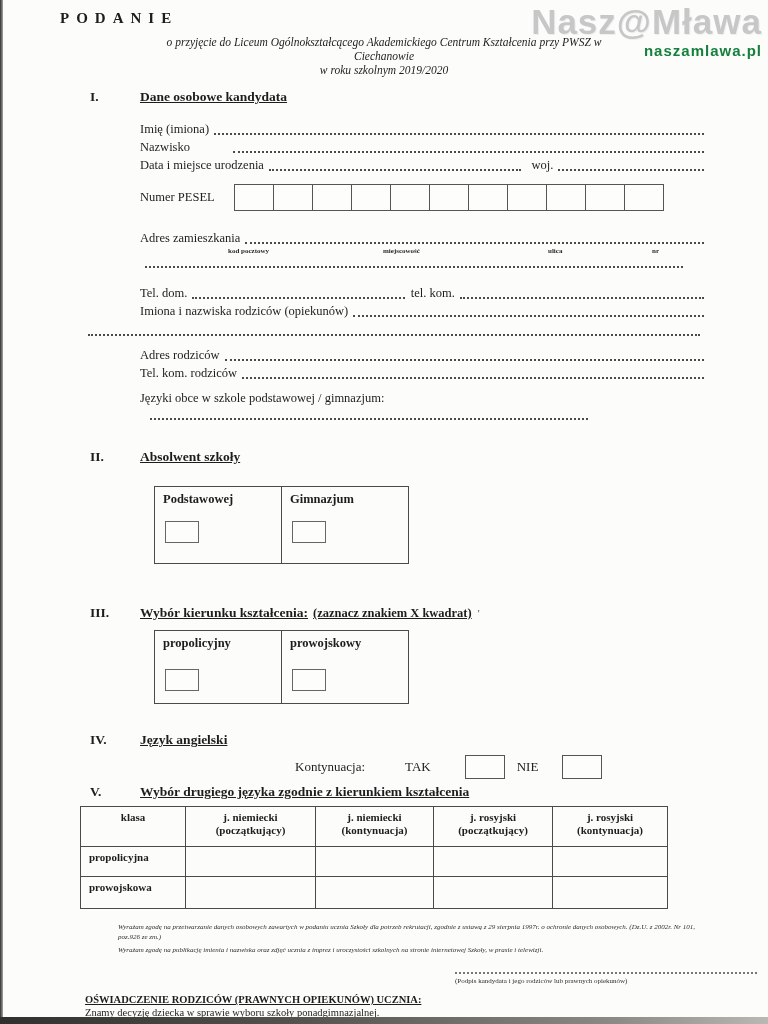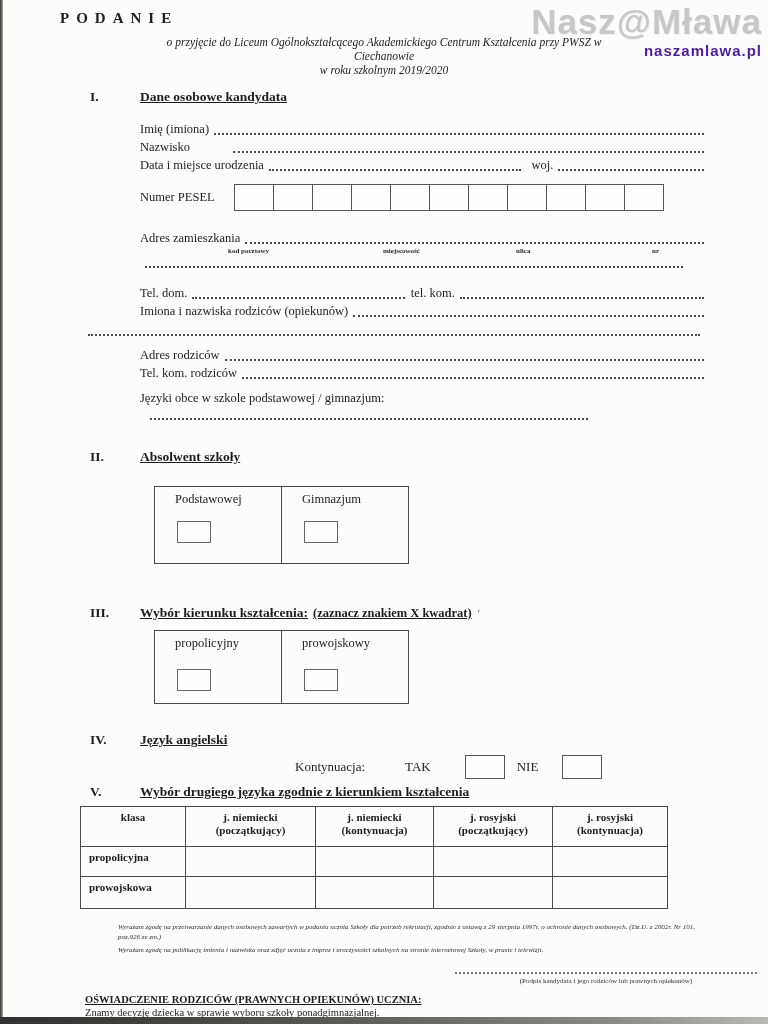--- a/index.html
+++ b/index.html
@@ -10,21 +10,21 @@
     font-family:"Liberation Serif", serif;
   }
   .edge-left { position:absolute; left:0; top:0; bottom:0; width:3px;
     background:linear-gradient(to right,#2e2e2c,#a9a8a4); z-index:5; }
   .edge-bottom { position:absolute; left:0; right:0; bottom:0; height:7px;
     background:linear-gradient(to right,#30302e 0%,#55544f 40%,#8b8a84 80%,#b9b8b2 100%); z-index:5; }
   .watermark { position:absolute; top:2px; right:6px; text-align:right; z-index:4;
     font-family:"Liberation Sans", sans-serif; pointer-events:none; }
   .watermark .wm-main { font-size:35px; font-weight:bold; color:#c7c7c7;
     text-shadow:1px 1px 0 #efefef; letter-spacing:1px; }
-  .watermark .wm-sub { font-size:15px; font-weight:bold; color:#4c1d95; margin-top:0px; letter-spacing:1px; }
+  .watermark .wm-sub { font-size:15px; font-weight:bold; color:#15803d; margin-top:0px; letter-spacing:1px; }
 
   .title { text-align:left; font-size:15px; font-weight:bold; letter-spacing:7px;
     padding-top:10px; margin-left:60px; }
   .subtitle { text-align:center; font-style:italic; font-size:11.5px; line-height:14px;
     margin-top:8px; margin-left:40px; margin-right:40px; }
 
   .sec { display:flex; align-items:baseline; margin-left:90px; font-size:13.5px; font-weight:bold; }
   .sec .num { width:50px; }
   .sec .t { text-decoration:underline; }
   .sec .hint { font-weight:bold; text-decoration:underline; margin-left:5px; font-size:12.5px; }
@@ -40,21 +40,21 @@
   .pesel-boxes { display:flex; }
   .pesel-boxes div { width:40px; height:27px; border:1px solid #555; margin-left:-1px; background:#fdfdfc; }
 
   .subline { position:relative; height:11px; font-size:7px; font-weight:bold; color:#2a2a2a;text-align:center; }
   .subline span { position:absolute; top:0; }
 
   .dotline { border-bottom:2px dotted #4a4a4a; height:2px; }
 
   .boxtable { border-collapse:collapse; table-layout:fixed; font-size:12.5px; }
   .boxtable td, .boxtable th { border:1px solid #4a4a4a; text-align:left; vertical-align:top;
-    padding:5px 20px; font-weight:normal; }
+    padding:5px 8px; font-weight:bold; }
   .chk { display:inline-block; width:34px; height:22px; border:1px solid #666; background:#fdfdfc; }
   .cell2 { width:127px; height:77px; }
   .cell3 { width:127px; height:73px; }
   .chk-gap2 { margin-top:14px; margin-left:2px; }
   .chk-gap3 { margin-top:18px; margin-left:2px; }
 
   .kont-row { display:flex; align-items:center; margin-left:295px; margin-top:6px;
     font-size:13px; height:26px; }
   .kbox { display:inline-block; width:40px; height:24px; border:1.5px solid #555; background:#fdfdfc; }
 
@@ -65,21 +65,21 @@
   .langtable .hdr0 { text-align:center; vertical-align:top; }
   .langtable .rowlbl { font-weight:bold; height:30px; }
   .langtable .datacell { background:#fcfcfa; }
 
   .fineprint { margin-left:118px; margin-right:62px; margin-top:13px;
     font-size:7px; font-style:italic; line-height:10px; color:#2e2e2e; }
   .fineprint p + p { margin-top:3px; }
 
   .signature { margin-left:455px; width:302px; margin-top:17px; }
   .signature .sigline { border-top:2px dotted #777; height:2px; }
-  .signature .cap { font-size:7px; text-align:center; margin-top:3px; color:#2e2e2e; }
+  .signature .cap { font-size:7px; text-align:left; margin-top:3px; color:#2e2e2e; }
 
   .declaration { margin-left:85px; margin-top:8px; font-size:10.5px; line-height:13px; }
   .declaration .dh { font-weight:bold; text-decoration:underline; }
 
   .mt-sec1 { margin-top:12px; }
   .mt-fields { margin-top:15px; }
 </style>
 </head>
 <body>
 
@@ -136,21 +136,21 @@
     </span>
   </div>
 
   <div class="row" style="margin-top:18px;">
     <span class="lbl">Adres zamieszkania</span>
     <span class="dots"></span>
   </div>
   <div class="subline">
     <span style="left:228px;">kod pocztowy</span>
     <span style="left:383px;">miejscowość</span>
-    <span style="left:516px;">ulica</span>
+    <span style="left:548px;">ulica</span>
     <span style="left:652px;">nr</span>
   </div>
   <div class="dotline" style="margin:8px 85px 0 145px;"></div>
 
   <div class="row" style="margin-top:16px;">
     <span class="lbl">Tel. dom.</span>
     <span class="dots"></span>
     <span class="lbl" style="margin-left:4px;">tel. kom.</span>
     <span class="dots" style="flex:1.15;"></span>
   </div>

